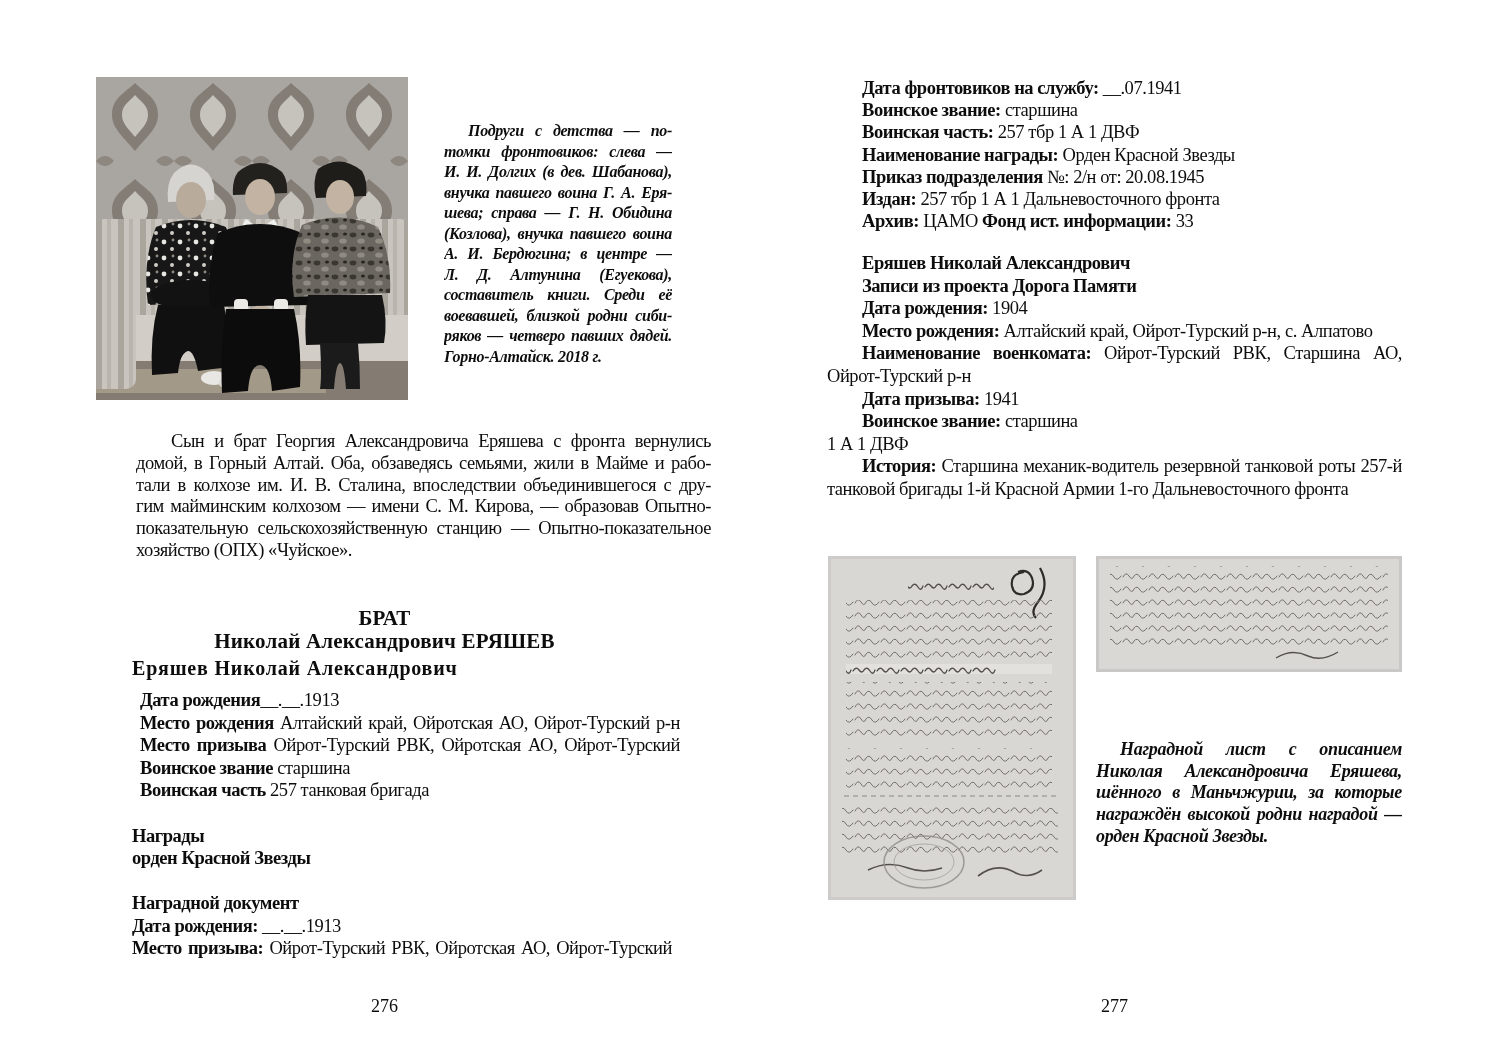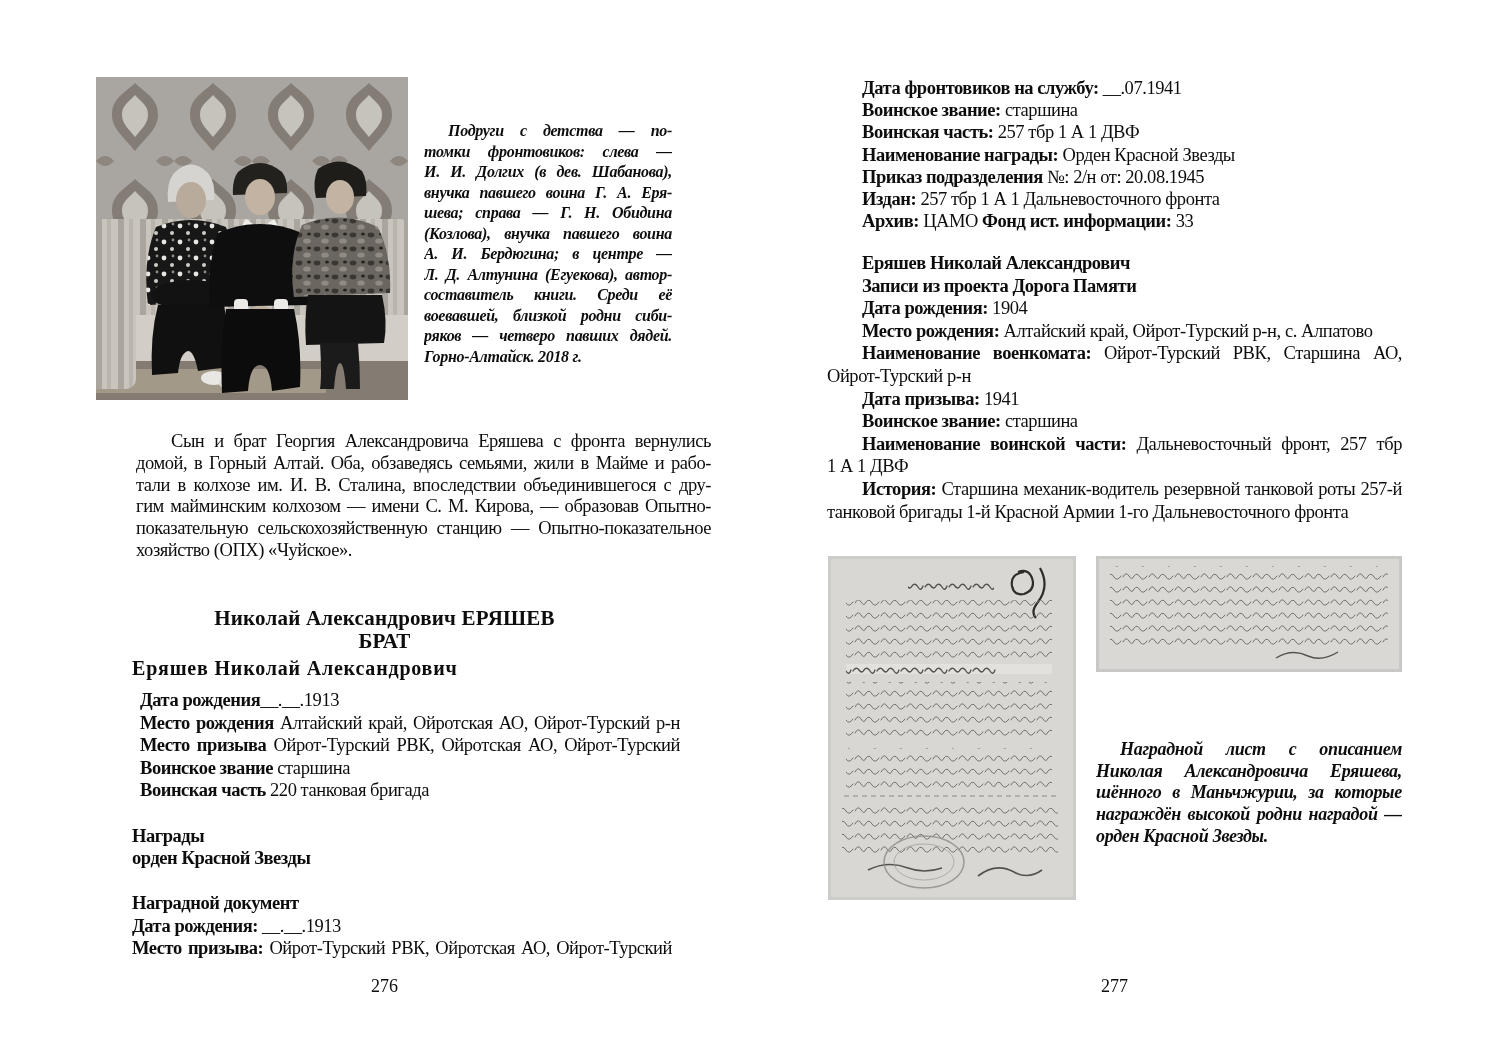--- a/index.html
+++ b/index.html
@@ -13,36 +13,36 @@
   .textblock{position:absolute;font-size:18.5px;letter-spacing:-0.45px;}
   .tline{overflow:hidden;white-space:normal;}
   .ind{text-indent:35px;}
   .just{text-align:justify;text-align-last:justify;}
   .b{font-weight:bold;}
 
   
   .fig-photo{position:absolute;left:96px;top:77px;width:312px;height:323px;margin:0;}
   .cap-left{position:absolute;left:424px;top:121px;width:248px;
             font-size:16px;font-weight:bold;font-style:italic;letter-spacing:-0.3px;}
-  .cap-left .tline{height:20.5px;line-height:20.5px;}
+  .cap-left .tline{height:20.5px;line-height:20.5px;margin-left:20px;}
   .cap-left .ind{text-indent:24px;}
   .intro{left:97px;top:431px;width:575px;margin-left:39px;}
   .intro .tline{height:21.8px;line-height:21.8px;}
   .brat{position:absolute;left:97px;top:590px;width:575px;text-align:center;
         font-weight:bold;font-size:21px;letter-spacing:0.2px;}
   .brat div{height:22.5px;line-height:22.5px;overflow:hidden;}
   .recname{left:97px;top:657px;width:575px;text-indent:35px;
            font-weight:bold;font-size:20px;letter-spacing:0.8px;}
   .fields{left:105px;top:689px;width:575px;}
   .fields .tline{height:22.6px;line-height:22.6px;}
   .awards{left:97px;top:825px;width:575px;}
   .awards .tline{height:22.4px;line-height:22.4px;}
   .awarddoc{left:97px;top:892px;width:575px;}
   .awarddoc .tline{height:22.6px;line-height:22.6px;}
-  .folio{position:absolute;width:575px;top:976px;text-align:center;font-size:18px;letter-spacing:0;}
+  .folio{position:absolute;width:575px;top:996px;text-align:center;font-size:18px;letter-spacing:0;}
   .folio-l{left:97px;}
   .folio-r{left:827px;}
 
   
   .block1{left:827px;top:77px;width:575px;}
   .block1 .tline{height:22.2px;line-height:22.2px;}
   .block2{left:827px;top:252px;width:575px;}
   .block2 .tline{height:22.6px;line-height:22.6px;}
   .fig-tall{position:absolute;left:828px;top:556px;width:248px;height:344px;margin:0;}
   .fig-wide{position:absolute;left:1096px;top:556px;width:306px;height:116px;margin:0;}
@@ -137,32 +137,32 @@
     <div class="textblock intro">
         <div class="tline ind just"><span>Сын и брат Георгия Александровича Еряшева с фронта вернулись</span></div>
         <div class="tline just"><span>домой, в Горный Алтай. Оба, обзаведясь семьями, жили в Майме и рабо-</span></div>
         <div class="tline just"><span>тали в колхозе им. И. В. Сталина, впоследствии объединившегося с дру-</span></div>
         <div class="tline just"><span>гим майминским колхозом — имени С. М. Кирова, — образовав Опытно-</span></div>
         <div class="tline just"><span>показательную сельскохозяйственную станцию — Опытно-показательное</span></div>
         <div class="tline"><span>хозяйство (ОПХ) «Чуйское».</span></div>
       </div>
 
     <h2 class="brat">
+      <div>БРАТ</div>
       <div>Николай Александрович ЕРЯШЕВ</div>
-      <div>БРАТ</div>
     </h2>
 
     <div class="textblock recname">Еряшев Николай Александрович</div>
 
     <div class="textblock fields">
         <div class="tline ind"><span class="b">Дата рождения</span><span>__.__.1913</span></div>
         <div class="tline ind just"><span class="b">Место рождения</span><span> Алтайский край, Ойротская АО, Ойрот-Турский р-н</span></div>
         <div class="tline ind just"><span class="b">Место призыва</span><span> Ойрот-Турский РВК, Ойротская АО, Ойрот-Турский р-н</span></div>
         <div class="tline ind"><span class="b">Воинское звание</span><span> старшина</span></div>
-        <div class="tline ind"><span class="b">Воинская часть</span><span> 220 танковая бригада</span></div>
+        <div class="tline ind"><span class="b">Воинская часть</span><span> 257 танковая бригада</span></div>
       </div>
 
     <div class="textblock awards">
         <div class="tline ind"><span class="b">Награды</span></div>
         <div class="tline ind"><span class="b">орден Красной Звезды</span></div>
       </div>
 
     <div class="textblock awarddoc">
         <div class="tline ind"><span class="b">Наградной документ</span></div>
         <div class="tline ind"><span class="b">Дата рождения:</span><span> __.__.1913</span></div>
@@ -186,21 +186,20 @@
 
     <div class="textblock block2">
         <div class="tline ind"><span class="b">Еряшев Николай Александрович</span></div>
         <div class="tline ind"><span class="b">Записи из проекта Дорога Памяти</span></div>
         <div class="tline ind"><span class="b">Дата рождения:</span><span> 1904</span></div>
         <div class="tline ind"><span class="b">Место рождения:</span><span> Алтайский край, Ойрот-Турский р-н, с. Алпатово</span></div>
         <div class="tline ind just"><span class="b">Наименование военкомата:</span><span> Ойрот-Турский РВК, Старшина АО,</span></div>
         <div class="tline"><span>Ойрот-Турский р-н</span></div>
         <div class="tline ind"><span class="b">Дата призыва:</span><span> 1941</span></div>
         <div class="tline ind"><span class="b">Воинское звание:</span><span> старшина</span></div>
-        <div class="tline ind just"><span class="b">Наименование воинской части:</span><span> Дальневосточный фронт, 257 тбр</span></div>
         <div class="tline"><span>1 А 1 ДВФ</span></div>
         <div class="tline ind just"><span class="b">История:</span><span> Старшина механик-водитель резервной танковой роты 257-й</span></div>
         <div class="tline"><span>танковой бригады 1-й Красной Армии 1-го Дальневосточного фронта</span></div>
       </div>
 
     <figure class="fig-tall">
       <svg viewBox="0 0 248 344" preserveAspectRatio="none">
         <defs>
           <pattern id="hw" width="26" height="13" patternUnits="userSpaceOnUse">
             <path d="M1 8 Q4 2 7 7 T12 7 Q15 3 18 8 T25 7" fill="none" stroke="#75716d" stroke-width="1" stroke-linecap="round"></path>

